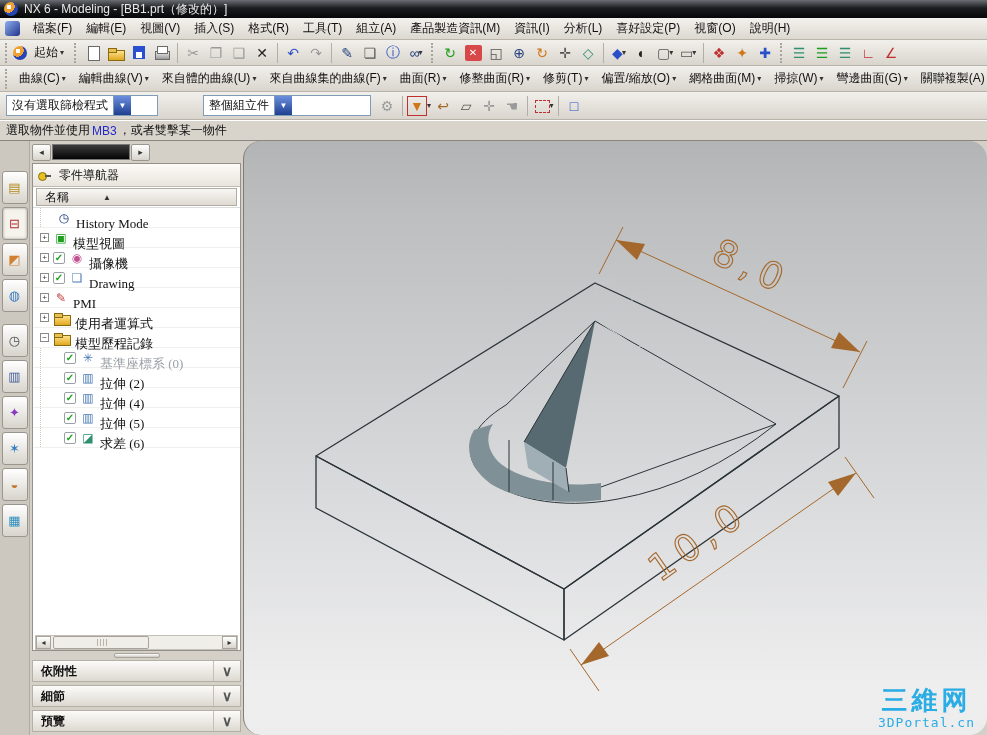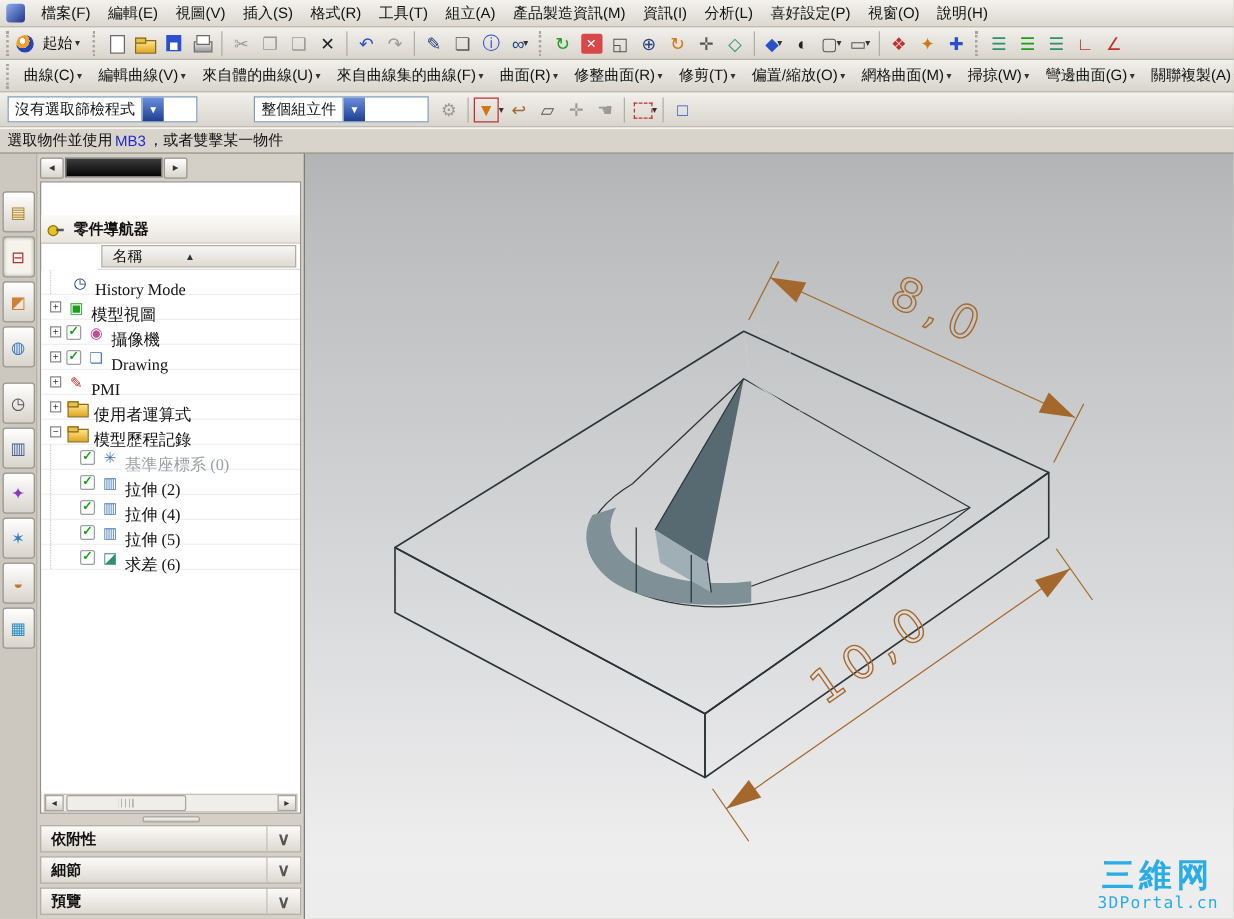--- a/index.html
+++ b/index.html
@@ -45,21 +45,21 @@
   .mi-floppy::after{content:"";position:absolute;left:6px;top:7px;width:6px;height:6px;background:#fff;}
   .mi-printer::before{content:"";position:absolute;left:2px;top:6px;width:13px;height:7px;background:linear-gradient(#ececec,#9a9a9a);border:1px solid #6a6a6a;}
   .mi-printer::after{content:"";position:absolute;left:4px;top:1px;width:9px;height:6px;background:#fff;border:1px solid #6a6a6a;}
   .mi-marquee::before{content:"";position:absolute;left:2px;top:2px;width:13px;height:11px;border:1px dashed #c03030;}
 
   
   .combo{display:inline-flex;align-items:center;height:21px;border:1px solid #7f9db9;background:#fff;margin:0 4px;flex:none;}
   .combo .cv{padding:0 5px;white-space:nowrap;overflow:hidden;}
   .combo .cb{width:18px;height:19px;background:linear-gradient(#6a8fdE,#1f3f8f);color:#fff;font-size:8px;
     display:flex;align-items:center;justify-content:center;border-left:1px solid #7f9db9;}
-  .w150{width:152px;}.w145{width:140px;margin-left:40px;}
+  .w150{width:152px;}.w145{width:168px;margin-left:40px;}
 
   
   .promptbar{height:21px;background:#d8d4cc;border-top:1px solid #ffffff;border-bottom:1px solid #8a867e;
     display:flex;align-items:center;padding:0 6px;font-weight:normal;flex:none;}
   .mb3{color:#2428cc;margin:0 2px;}
 
   
   .main{flex:1;display:flex;min-height:0;}
   .resbar{width:30px;background:#ccc8c0;padding-top:30px;display:flex;flex-direction:column;align-items:center;
     gap:3px;border-right:1px solid #b0aca4;flex:none;}
@@ -68,25 +68,25 @@
   .rtab.active{background:#f6f3ec;box-shadow:inset 0 0 3px #999;}
   .rb-gap{height:6px;flex:none;}
 
   .navigator{width:213px;display:flex;flex-direction:column;background:#d4d0c8;flex:none;}
   .tabstrip{height:22px;display:flex;align-items:center;padding:2px 2px;gap:1px;flex:none;}
   .tsbtn{width:19px;height:17px;border:1px solid #9a968e;border-radius:2px;background:linear-gradient(#fff,#d8d4cc);
     display:flex;align-items:center;justify-content:center;font-size:9px;color:#333;}
   .tsdark{width:78px;height:16px;background:linear-gradient(#3c3c3c,#050505);border:1px solid #787878;}
   .nav-body{flex:1;display:flex;flex-direction:column;border:1px solid #94908a;background:#fff;margin:0 2px;min-height:0;}
   .nav-title{height:23px;background:linear-gradient(#fcfbf8,#e9e5dd);border-bottom:1px solid #c0bcb4;
-    display:flex;align-items:center;gap:7px;padding:0 5px;font-weight:bold;flex:none;margin-top:26px;}
+    display:flex;align-items:center;gap:7px;padding:0 5px;font-weight:normal;flex:none;}
   .pin{width:14px;height:13px;position:relative;flex:none;}
   .pin::before{content:"";position:absolute;width:7px;height:7px;background:#e8c020;border:1px solid #8a7010;border-radius:50%;left:0;top:3px;}
   .pin::after{content:"";position:absolute;left:7px;top:6px;width:6px;height:2px;background:#555;}
-  .colhead{height:21px;background:#fff;padding:1px 3px;border-bottom:1px solid #dcdcdc;flex:none;margin-left:45px;}
+  .colhead{height:21px;background:#fff;padding:1px 3px;border-bottom:1px solid #dcdcdc;flex:none;}
   .colbtn{height:18px;background:linear-gradient(#f8f7f4,#dedad2);border:1px solid #b0aca4;
     display:flex;align-items:center;padding:0 8px;gap:34px;}
   .sortarrow{font-size:8px;color:#333;}
   .tree{flex:1;background:#fff;overflow:hidden;min-height:0;}
   .trow{height:20px;display:flex;align-items:center;border-bottom:1px solid #f1f0ee;padding-left:7px;gap:4px;white-space:nowrap;}
   .ind{width:12px;height:100%;border-left:1px dotted #c9c9c9;flex:none;}
   .ind2{width:20px;height:100%;border-left:1px dotted #c9c9c9;flex:none;}
   .exp{width:9px;height:9px;border:1px solid #8a8a8a;background:#fff;font-size:8px;line-height:7px;text-align:center;color:#333;flex:none;}
   .chk{width:12px;height:12px;border:1px solid #9aa0a6;border-radius:2px;background:#fff;color:#18a018;
     font-size:10px;line-height:10px;text-align:center;font-weight:bold;flex:none;}
@@ -103,38 +103,42 @@
   .splitter{height:9px;display:flex;align-items:center;justify-content:center;flex:none;}
   .sgrip{width:46px;height:5px;background:linear-gradient(#fff,#ccc8c0);border:1px solid #a8a49c;border-radius:2px;}
   .cpanel{height:22px;margin:0 2px 3px;background:linear-gradient(#fcfbf9,#ddd9d1);border:1px solid #b4b0a8;
     display:flex;align-items:center;flex:none;}
   .plabel{flex:1;font-weight:bold;padding-left:8px;}
   .pchev{width:27px;height:100%;border-left:1px solid #c4c0b8;display:flex;align-items:center;justify-content:center;
     color:#555;font-size:14px;font-weight:bold;}
 
   
   .viewport{flex:1;position:relative;overflow:hidden;border-left:1px solid #807c76;
-    background:linear-gradient(#b2b4b6,#bcbec0 12%,#eeeeef 92%,#ededee);}
+    background:linear-gradient(#b2b4b6,#bcbec0 12%,#eeeeef 92%,#ededee);border-radius:18px;}
   .viewport svg{position:absolute;left:0;top:0;}
   .edge{fill:none;stroke:#2b3438;stroke-width:1.3;stroke-linejoin:round;}
   .thin{stroke-width:1;}
   .dimline{stroke:#a5682c;stroke-width:1;fill:none;}
   .dimfill{fill:#a5682c;stroke:none;}
   .dimtext{fill:none;stroke:#a5682c;stroke-width:1.1;font-family:"DejaVu Sans",sans-serif;font-size:37px;letter-spacing:7px;}
   .wcsline{stroke:#c6cbce;stroke-width:1;fill:none;}
   .wcstxt{fill:#c6cbce;font-size:9px;font-family:"Liberation Sans",sans-serif;}
   .watermark{position:absolute;right:12px;bottom:6px;text-align:center;color:#2aace4;line-height:1;}
   .wm1{font-size:26px;font-weight:bold;letter-spacing:4px;}
   .wm2{font-size:13px;font-family:"DejaVu Sans Mono",monospace;margin-top:3px;letter-spacing:1px;}
 </style>
 </head>
 <body>
 
 <div id="app">
 
+  <div class="titlebar">
+    <span class="nx-swirl"></span>
+    <span>NX 6 - Modeling - [BB1.prt（修改的）]</span>
+  </div>
 
   <div class="menubar">
     <span class="menu-appicon"></span>
     <span class="menu-item">檔案(F)</span>
     <span class="menu-item">編輯(E)</span>
     <span class="menu-item">視圖(V)</span>
     <span class="menu-item">插入(S)</span>
     <span class="menu-item">格式(R)</span>
     <span class="menu-item">工具(T)</span>
     <span class="menu-item">組立(A)</span>

